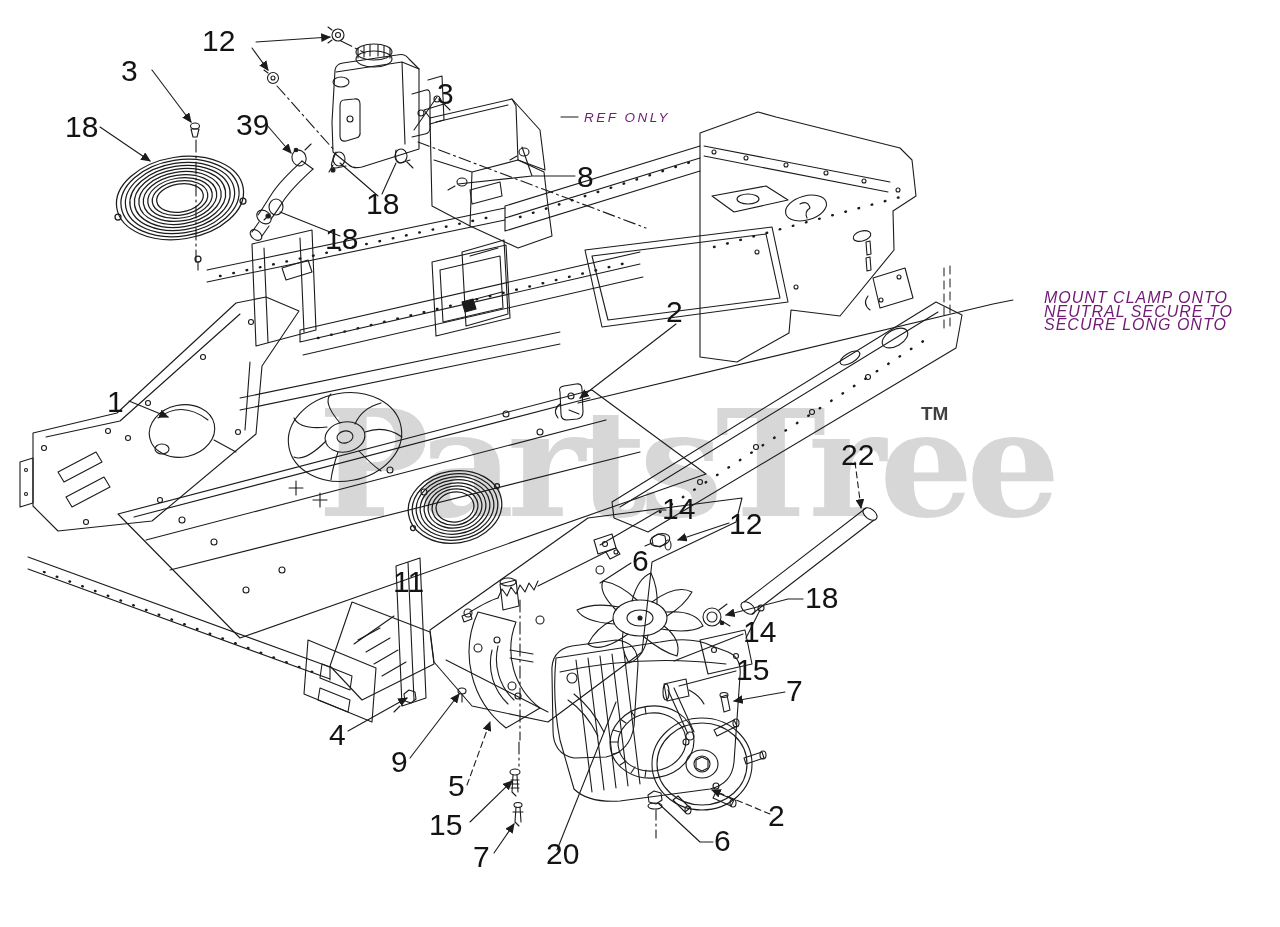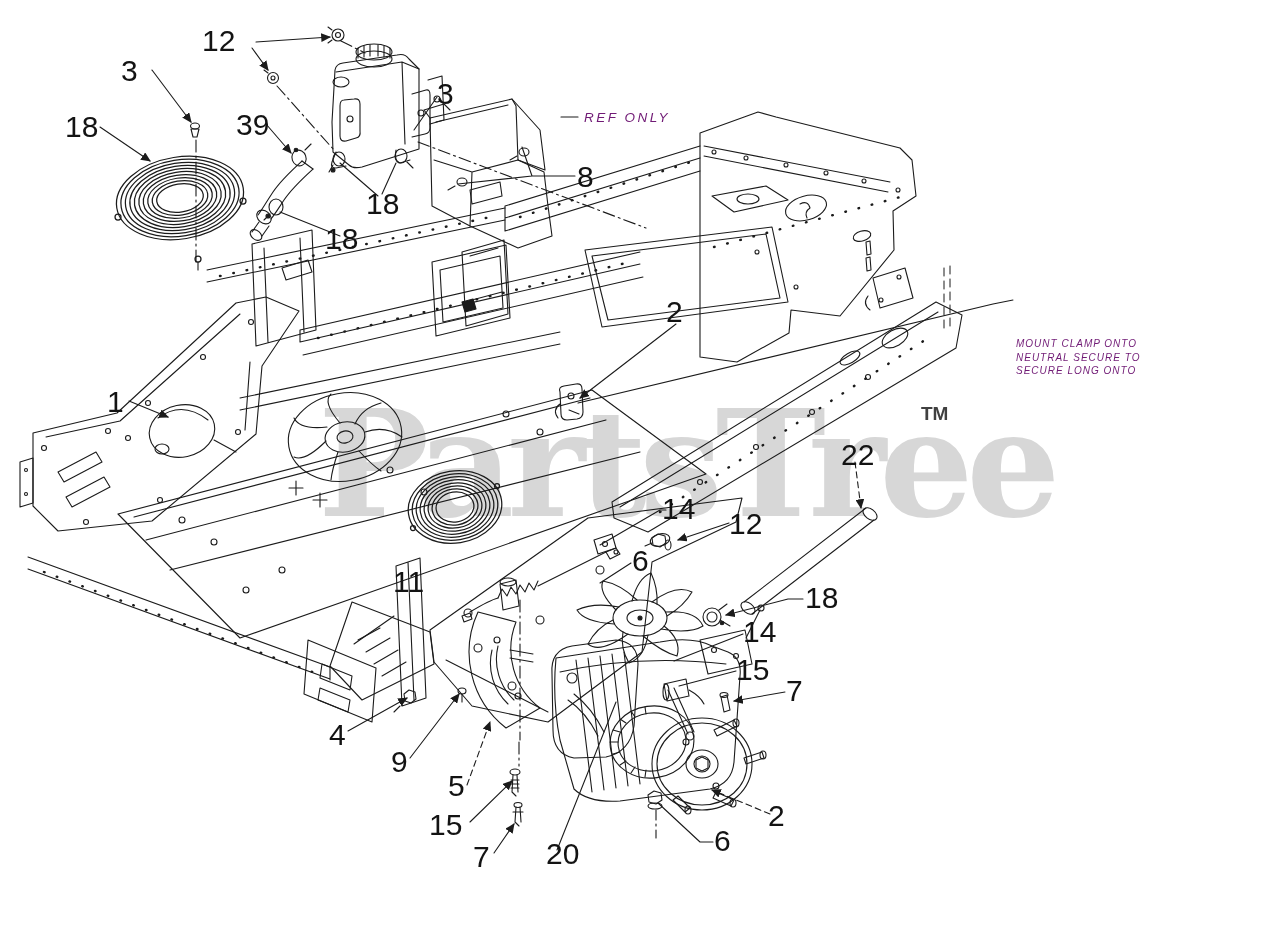--- a/index.html
+++ b/index.html
@@ -7,21 +7,21 @@
          font-family:"Liberation Sans",sans-serif;}
   .watermark{position:absolute;left:318px;top:390px;z-index:0;
              font-family:"DejaVu Serif",serif;font-weight:bold;font-size:148px;
              letter-spacing:-7px;line-height:1;color:#d7d7d7;white-space:nowrap;}
   .wm-tm{position:absolute;left:921px;top:403px;z-index:0;
          font-family:Liberation Sans, sans-serif;font-weight:bold;font-size:19px;color:#404040;}
   svg.art{position:absolute;left:0;top:0;z-index:1;}
   .callout{position:absolute;z-index:2;font-size:30px;line-height:1;color:#131313;}
   .note{position:absolute;z-index:2;color:#701a75;font-style:italic;}
   .ref-note{left:584px;top:110px;font-size:13.5px;letter-spacing:2.5px;}
-  .mount-note{left:1016px;top:291px;font-size:10px;letter-spacing:1px;line-height:13.5px;white-space:nowrap;margin-top:46px;}
+  .mount-note{left:1044px;top:291px;font-size:16px;letter-spacing:1px;line-height:13.5px;white-space:nowrap;}
   .mount-note span{display:block;}
 </style>
 </head>
 <body>
 
 <div class="stage">
 
   <div class="watermark">PartsTree</div>
   <div class="wm-tm">TM</div>
 

